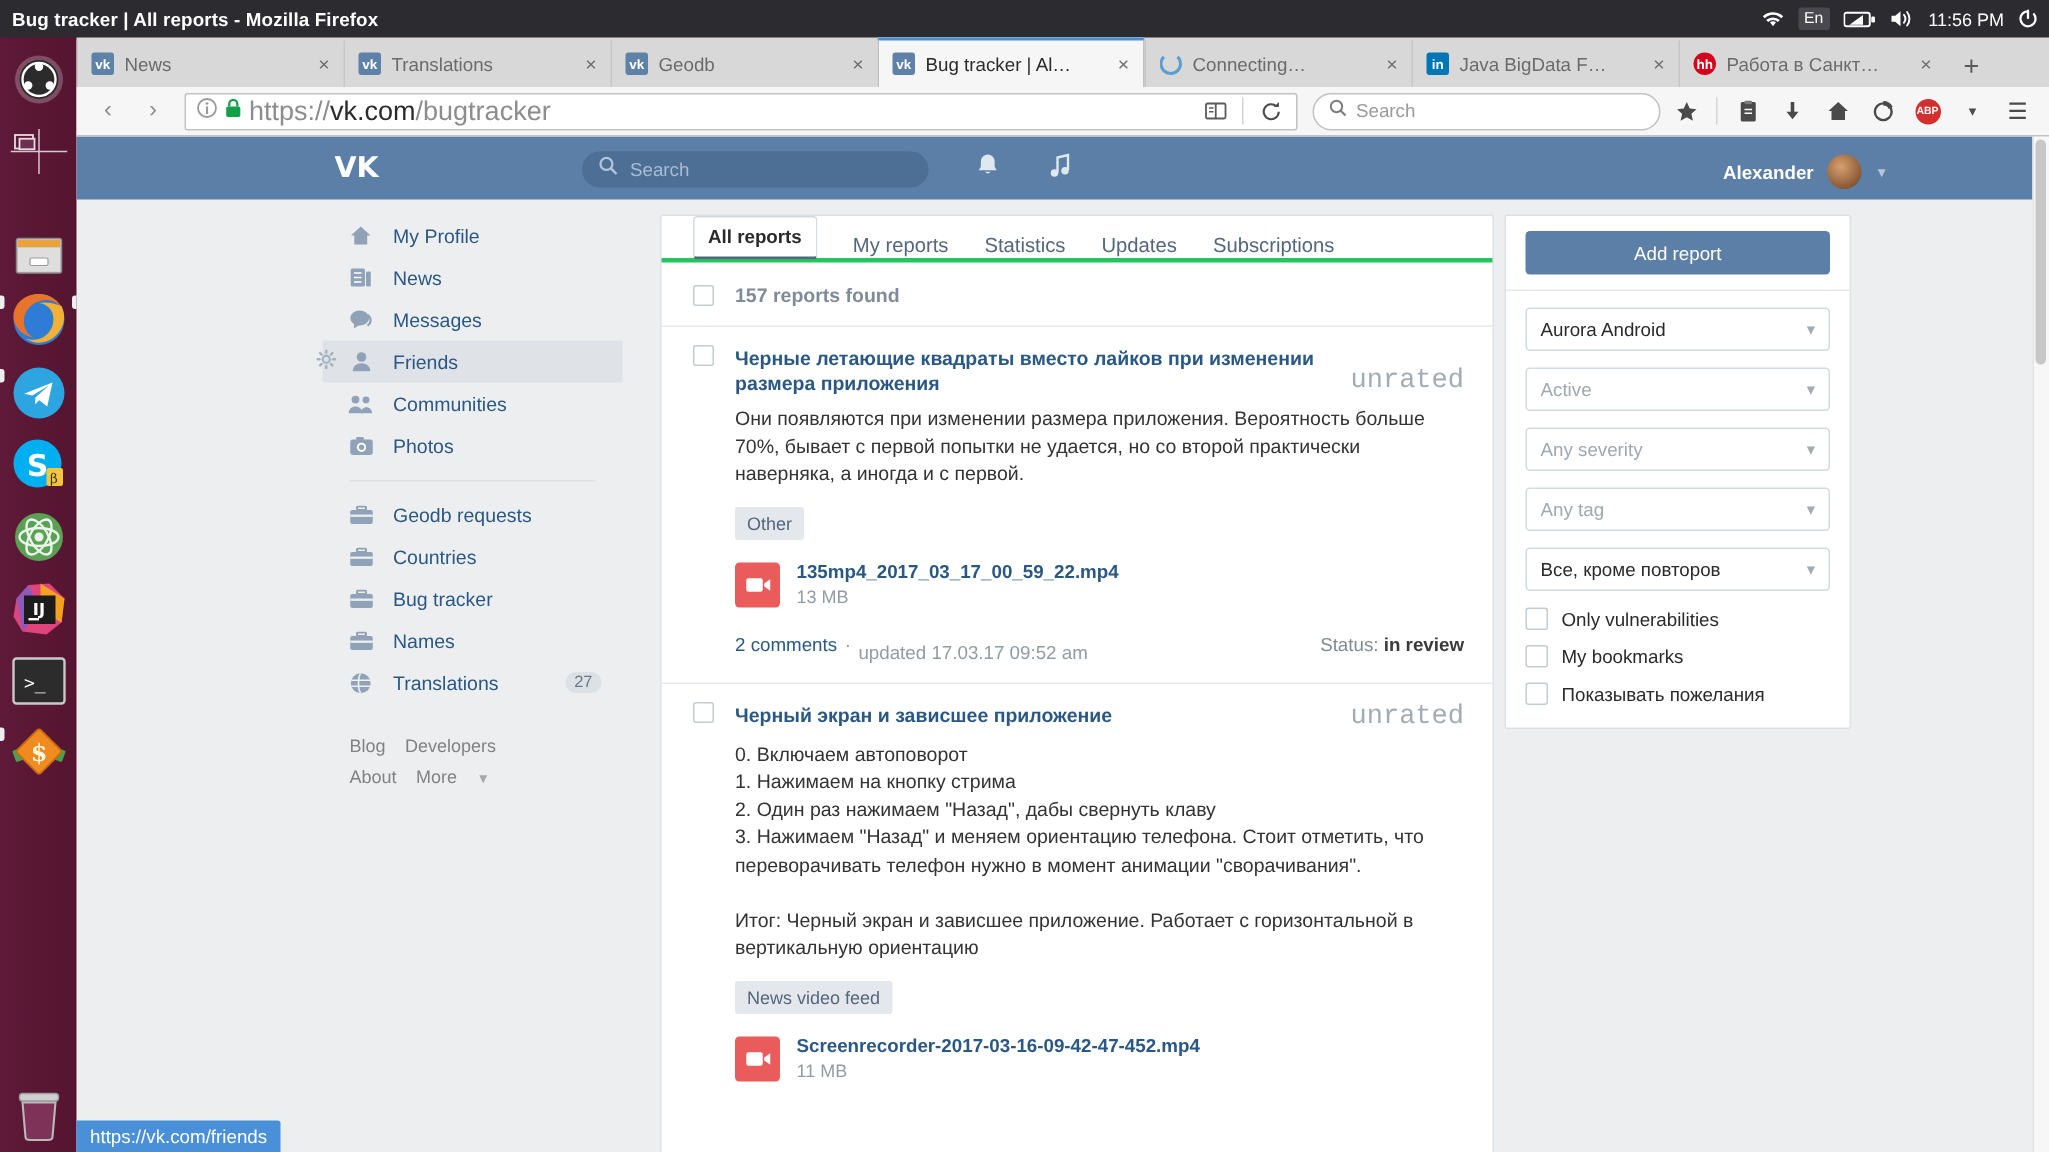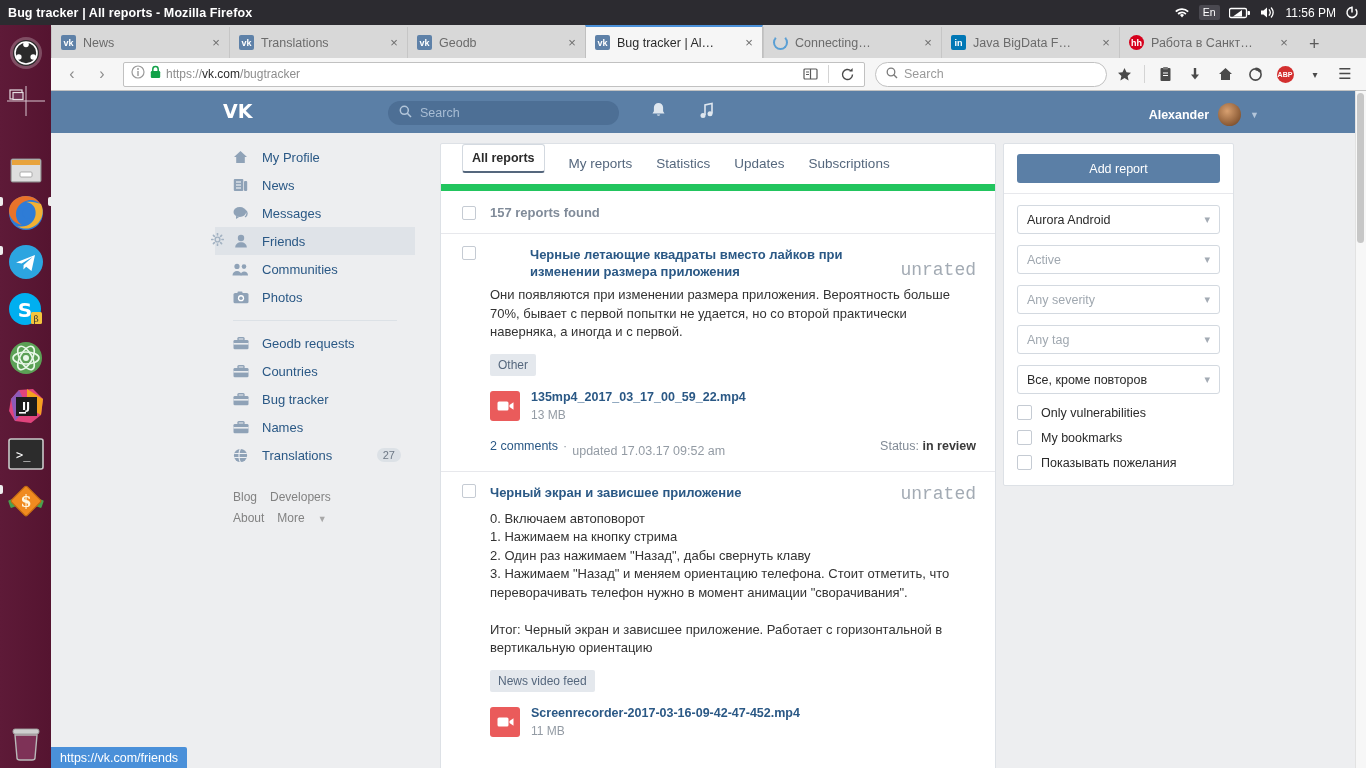--- a/index.html
+++ b/index.html
@@ -87,21 +87,21 @@
     background: #f6f6f6; display: flex; align-items: center;
     padding: 0 8px; gap: 4px; border-bottom: 1px solid #c2c2c2;
   }
   .navbtn { width: 26px; height: 24px; display: flex; align-items: center;
     justify-content: center; color: #8d8d8d; font-size: 16px; }
   .urlbar {
     flex: 1; height: 25px; background: #fff; border: 1px solid #c1c1c1;
     border-radius: 2px; display: flex; align-items: center;
     padding: 0 4px 0 7px; gap: 5px; margin-left: 4px;
   }
-  .url-text { font-size: 12px; color: #8d8d8d; flex: 1; }
+  .url-text { font-size: 18px; color: #8d8d8d; flex: 1; }
   .url-text b { color: #2b2b2b; font-weight: normal; }
   .url-right { display: flex; align-items: center; gap: 2px; }
   .url-sep { width: 1px; height: 18px; background: #d4d4d4; margin: 0 3px; }
   .searchbar {
     width: 232px; height: 25px; background: #fff; border: 1px solid #c1c1c1;
     border-radius: 13px; display: flex; align-items: center; gap: 6px;
     padding: 0 10px; margin-left: 6px;
   }
   .searchbar span.ph { font-size: 12.5px; color: #9a9a9a; }
   .toolbtn { width: 26px; height: 24px; display: flex; align-items: center;
@@ -169,22 +169,22 @@
   .nav-sep { height: 1px; background: #dce1e6; margin: 9px 18px 8px 18px; }
   .nav-footer { margin: 18px 0 0 18px; font-size: 12px; color: #828282;
     line-height: 21px; }
   .nav-footer a { color: #828282; text-decoration: none; margin-right: 13px; }
 
   .col-mid {
     position: absolute; left: 389px; top: 10px; width: 556px;
     background: #fff; border: 1px solid #dde1e6; border-radius: 2px;
     min-height: 640px;
   }
-  .tabs { display: flex; gap: 0; padding: 0 0 0 21px; height: 47px;
-    border-bottom: 7px solid #22c55e; align-items: flex-start; }
+  .tabs { display: flex; gap: 0; padding: 0 0 0 21px; height: 31px;
+    border-bottom: 3px solid #22c55e; align-items: flex-start; }
   .tab-it { font-size: 13.5px; color: #55677d; padding: 12px 0 11px 0;
     margin-right: 24px; }
   .tab-it.sel { color: #2a2a2a; font-weight: bold;
     border-bottom: 2px solid #55677d; }
   .title-search {
     height: 46px; display: flex; align-items: center; gap: 14px;
     padding-left: 21px; border-bottom: 1px solid #e7e8ec;
   }
   .title-search .mag { color: #99a2ad; font-size: 14px; }
   .title-search .ph { color: #aeb7c2; font-size: 13px; }
@@ -708,21 +708,21 @@
       <div class="row-found">
         <span class="cbx"></span>
         <span>157 reports found</span>
       </div>
 
       <div class="report">
         <div class="rep-inner">
           <span class="cbx"></span>
           <div class="rep-body">
             <div class="rep-head">
-              <a href="#" class="rep-title" style="text-decoration:none;margin-left:40px;">Черные летающие квадраты вместо лайков при изменении размера приложения</a>
+              <a href="#" class="rep-title" style="text-decoration:none;">Черные летающие квадраты вместо лайков при изменении размера приложения</a>
               <span class="rep-rating">unrated</span>
             </div>
             <div class="rep-desc">Они появляются при изменении размера приложения. Вероятность больше 70%, бывает с первой попытки не удается, но со второй практически наверняка, а иногда и с первой.</div>
             <div><span class="rep-tag">Other</span></div>
             <div class="attach">
               <span class="att-ico">
                 <svg width="17" height="12" viewBox="0 0 17 12">
                     <rect x="0.5" y="1.5" width="11" height="9" rx="1.5" fill="#fff"></rect>
                     <path d="M12.5 5 L16.5 2.2 v7.6 L12.5 7z" fill="#fff"></path>
                   </svg>

